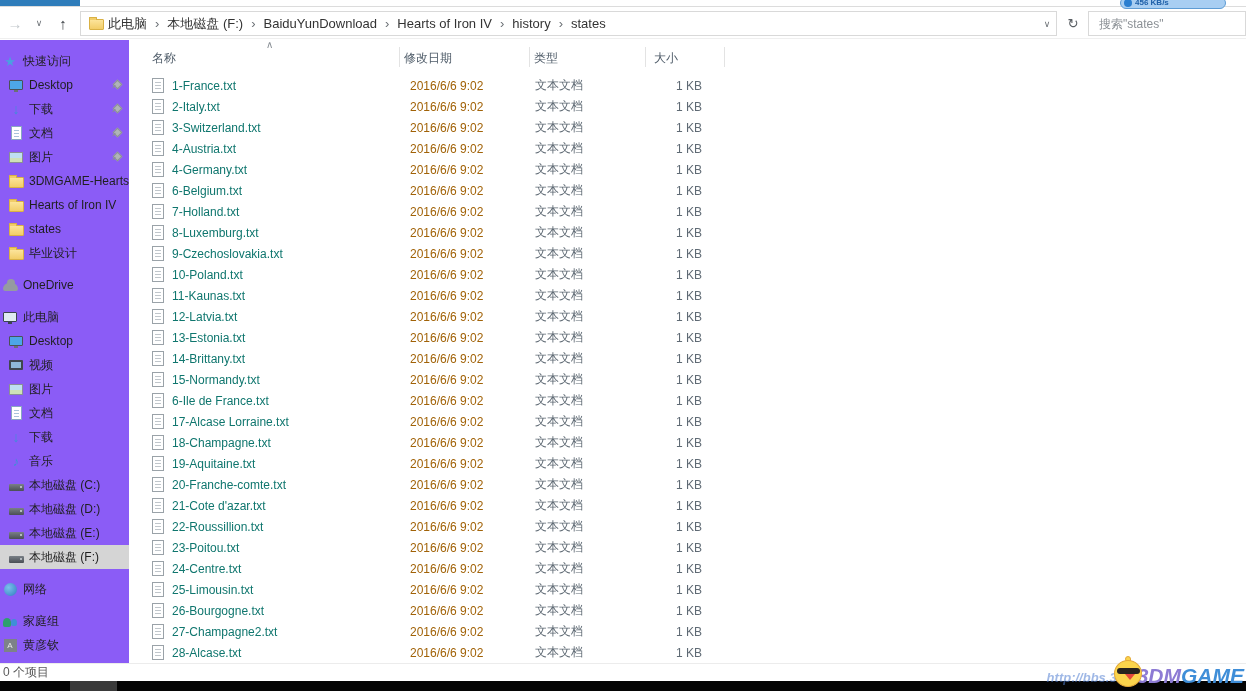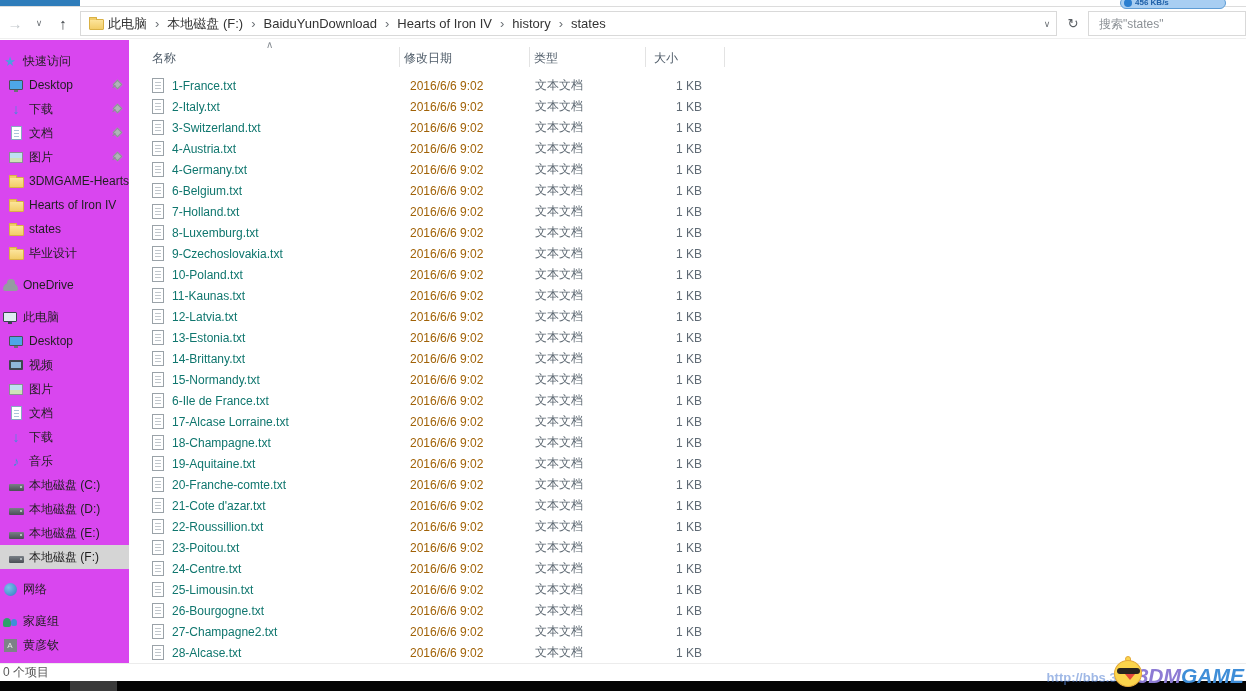--- a/index.html
+++ b/index.html
@@ -46,21 +46,21 @@
   .refreshbtn { position:absolute; left:1061px; top:4px; width:24px; height:25px; display:flex; align-items:center; justify-content:center; color:#5a5f64; font-size:13px; }
   .refreshbtn::before { content:"\21BB"; }
   .searchbox {
     position:absolute; left:1088px; top:4px; width:158px; height:25px;
     border:1px solid #d9d9d9; background:#fff; padding:0 0 0 10px;
     font-family:inherit; font-size:12px; color:#555;
   }
   .searchbox::placeholder { color:#8c9196; opacity:1; }
 
   
-  .sidebar { position:absolute; left:0; top:40px; width:129px; bottom:28px; overflow:hidden; padding-top:9px; background:#d946ef; }
+  .sidebar { position:absolute; left:0; top:40px; width:129px; bottom:28px; overflow:hidden; padding-top:9px; background:#8b5cf6; }
   .side-item { display:flex; align-items:center; height:24px; white-space:nowrap; overflow:hidden; cursor:default; }
   .side-item.gap { margin-top:8px; }
   .side-item.lvl0 { padding-left:2px; }
   .side-item.lvl1 { padding-left:8px; }
   .side-item.selected { background:#d5d5d5; }
   .side-item .lbl { margin-left:5px; font-size:12px; color:#1f1f1f; }
   .icbox { width:16px; height:16px; display:flex; align-items:center; justify-content:center; flex:none; }
 
   
   .ic-star::before { content:"\2605"; color:#4aa0e0; font-size:13px; }
@@ -116,21 +116,21 @@
   .c-size { width:68px;  color:#5f6a74; text-align:right; padding-right:11px; }
 
   
   .statusbar { position:absolute; left:0; right:0; bottom:10px; height:18px; border-top:1px solid #ececec; background:#fff;
     line-height:17px; padding-left:3px; color:#5a5a5a; font-size:12px; }
   .taskbar { position:absolute; left:0; right:0; bottom:0; height:10px; background:#040404; }
   .taskbtn { position:absolute; left:70px; bottom:0; width:47px; height:10px; background:#3a3a3a; }
 
   
   .watermark { position:absolute; right:2px; bottom:2px; display:flex; align-items:flex-end; z-index:10; pointer-events:none; }
-  .wm-url { font-size:13px; font-weight:bold; color:rgba(80,125,210,0.55); margin-bottom:4px; }
+  .wm-url { font-size:13px; font-weight:bold; font-style:italic; color:rgba(80,125,210,0.55); margin-bottom:4px; }
   .chick { position:relative; width:36px; height:32px; margin-left:-6px; }
   .chick .body { position:absolute; left:3px; top:3px; width:28px; height:27px; border-radius:50%; background:#fbd44c; border:1px solid #e3a93a; }
   .chick .glasses { position:absolute; left:6px; top:11px; width:23px; height:6px; background:#26221e; border-radius:3px; }
   .chick .beak { position:absolute; left:14px; top:17px; width:0; height:0; border-left:5px solid transparent; border-right:5px solid transparent; border-top:6px solid #e2483c; }
   .chick .tuft { position:absolute; left:14px; top:-1px; width:6px; height:6px; border-radius:50% 50% 0 50%; background:#fbd44c; border:1px solid #e3a93a; }
   .wm-logo { font-size:21px; font-weight:bold; font-style:italic; letter-spacing:0; margin-left:-10px; margin-bottom:1px; white-space:nowrap; }
   .wm-3dm { color:#8d7bd4; }
   .wm-game { color:#3f8ed8; }
 </style>
 </head>

